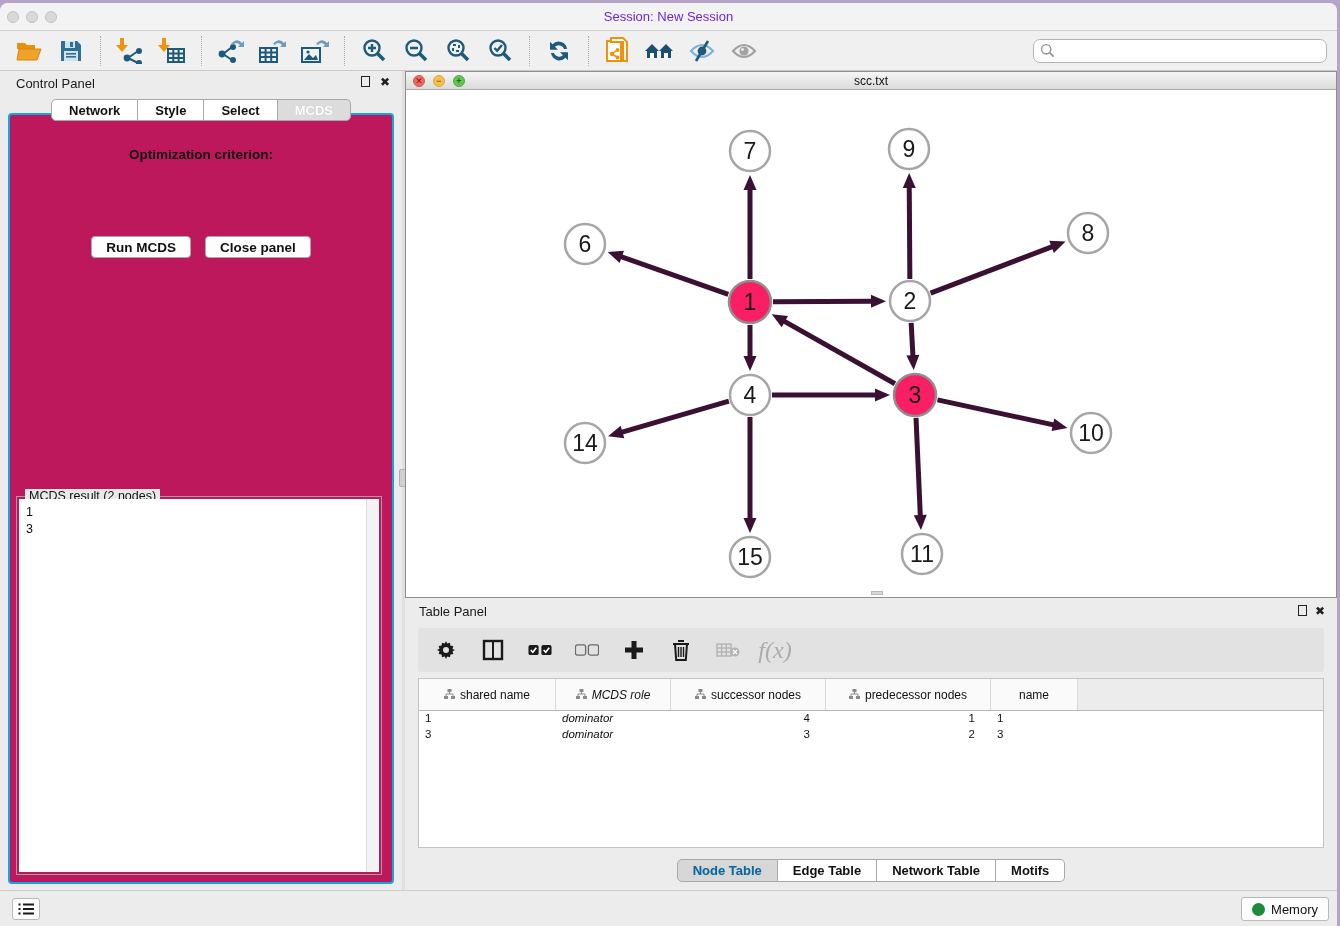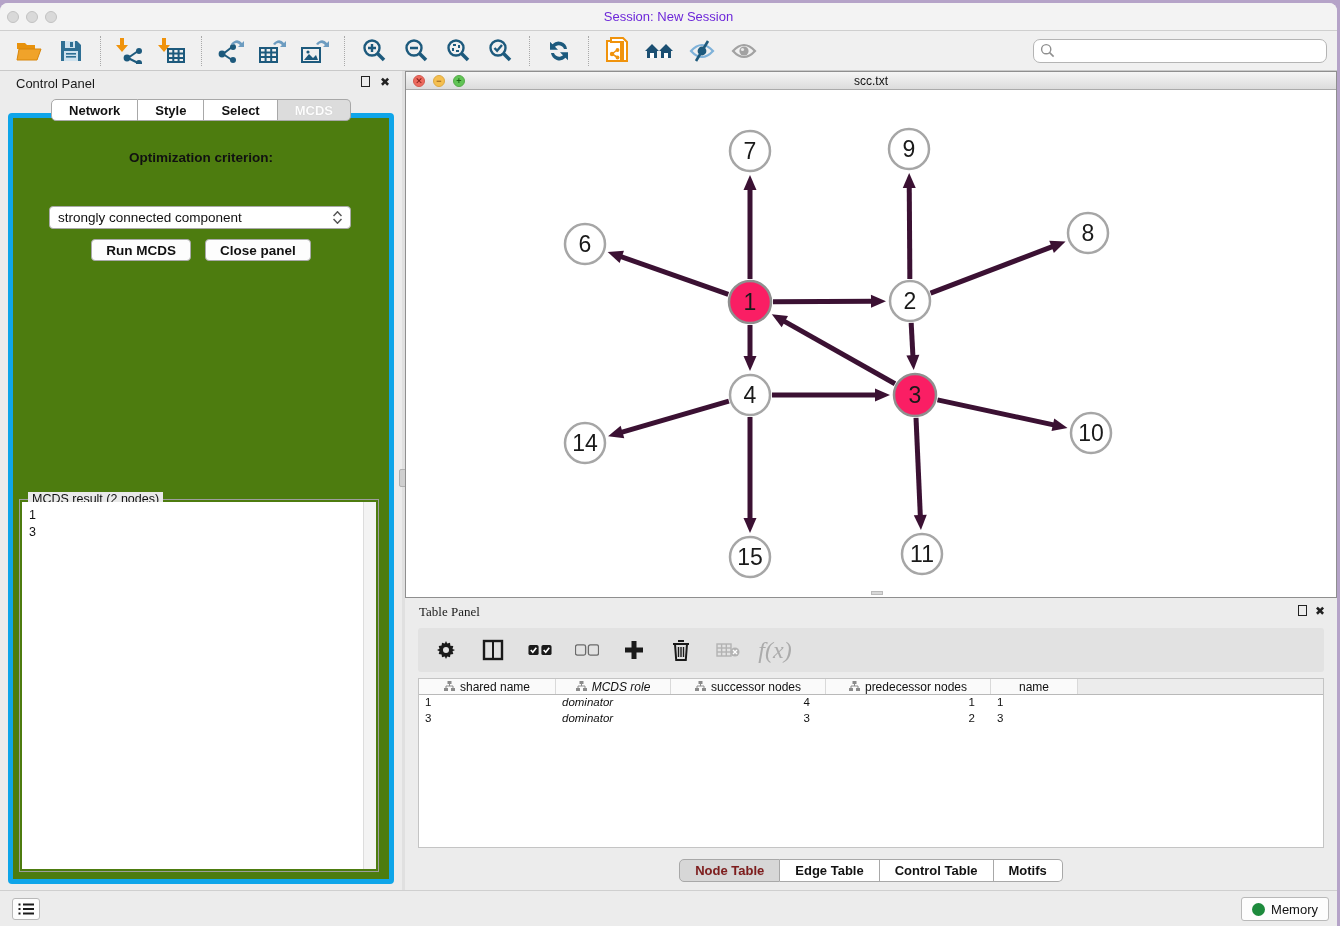--- a/index.html
+++ b/index.html
@@ -34,21 +34,21 @@
   .cp-header .panel-float { right:32px; }
   .cp-header .panel-close { right:12px; font-weight:bold; }
   .float-box { display:inline-block; width:9px; height:11px; border:1.5px solid #222; }
 
   .cp-tabs { position:absolute; top:28px; left:0; width:100%; display:flex; justify-content:center; z-index:2; }
   .cp-tab { height:22px; padding:0 17px; background:#fff; border:1px solid #a8a8a8; border-left:none; font-size:13px; font-weight:bold; color:#111; display:flex; align-items:center; }
   .cp-tab:first-child { border-left:1px solid #a8a8a8; border-radius:5px 0 0 5px; }
   .cp-tab:last-child { border-radius:0 5px 5px 0; }
   .cp-tab.active { background:#dcdcdc; color:#fdfdfd; text-shadow:0 0 1px #bbb; }
 
-  .cp-body { position:absolute; top:42px; left:8px; right:8px; bottom:6px; background:#4d7c0f; border:5px solid #0ea5e9; border-radius:4px; }
+  .cp-body { position:absolute; top:42px; left:8px; right:8px; bottom:6px; background:#be185d; border:2px solid #0ea5e9; border-radius:4px; }
   .opt-label { margin-top:32px; text-align:center; font-size:13.5px; font-weight:bold; color:#111; }
   .opt-select { position:absolute; left:36px; right:38px; top:88px; height:23px; background:#fff; border:1px solid #a9a9a9; border-radius:4px; display:flex; align-items:center; padding:0 8px; font-size:13.5px; color:#111; }
   .opt-select .stepper { margin-left:auto; display:flex; flex-direction:column; gap:1px; }
   .cp-buttons { position:absolute; top:121px; left:0; width:100%; display:flex; justify-content:center; gap:14px; }
   .cp-btn { height:22px; padding:0 14px; background:#fdfdfd; border:1px solid #a9a9a9; border-radius:4px; font-size:13.5px; font-weight:bold; color:#111; display:flex; align-items:center; }
 
   .mcds-result { position:absolute; left:6px; right:10px; top:381px; bottom:7px; border:1px solid #9e9e9e; }
   .mcds-legend { position:absolute; top:-8px; left:8px; background:#e9e9e9; padding:0 4px; font-size:12.5px; color:#111; }
   .mcds-text { position:absolute; inset:2px; background:#fff; font-size:12.5px; color:#111; padding:5px 7px; line-height:17px; white-space:pre-line; }
   .mcds-scroll { position:absolute; top:2px; right:2px; bottom:2px; width:13px; background:#f3f3f3; border-left:1px solid #ddd; }
@@ -57,42 +57,42 @@
   .nw-titlebar { position:absolute; top:0; left:0; right:0; height:18px; background:linear-gradient(#f5f5f5,#dcdcdc); border-bottom:1px solid #aaa; }
   .nw-title { position:absolute; left:0; right:0; top:2px; text-align:center; font-size:12px; color:#111; }
   .nw-dot { position:absolute; top:3px; width:12px; height:12px; border-radius:50%; display:flex; align-items:center; justify-content:center; font-size:9px; font-weight:bold; line-height:10px; }
   .nw-close { left:7px;  background:#ed6a5e; border:1px solid #d3594e; color:#7e1a12; }
   .nw-min   { left:27px; background:#f5bf4f; border:1px solid #dda940; color:#96621a; }
   .nw-max   { left:47px; background:#61c455; border:1px solid #54ab48; color:#1f6b16; }
   .nw-canvas { position:absolute; top:19px; left:0; right:0; bottom:0; background:#fff; }
   .nw-grip { position:absolute; bottom:2px; left:50%; width:12px; height:4px; background:#d8d8d8; border:1px solid #bbb; }
 
   
-  .tp-header { position:relative; height:26px;font-family:Liberation Serif, serif; }
+  .tp-header { position:relative; height:26px; }
   .tp-header .tp-title { position:absolute; left:14px; top:6px; font-size:13px; color:#1a1a1a; }
   .tp-header .panel-float { right:30px; top:7px; }
   .tp-header .panel-close { right:12px; top:7px; }
   .tp-toolbar { position:absolute; top:30px; left:13px; right:13px; height:44px; background:#e2e2e2; border-radius:3px; display:flex; align-items:center; padding-left:16px; gap:23px; }
   .tp-tool { display:flex; align-items:center; justify-content:center; width:24px; height:24px; }
   .fx-label { font-family:"Liberation Serif","DejaVu Serif",serif; font-style:italic; font-size:24px; color:#ababab; }
 
   .tp-table { position:absolute; top:80px; left:13px; right:13px; height:170px; background:#fff; border:1px solid #c4c4c4; }
-  .tp-thead { display:flex; height:16px; background:#fafafa; border-bottom:1px solid #b9b9b9; }
+  .tp-thead { display:flex; height:32px; background:#fafafa; border-bottom:1px solid #b9b9b9; }
   .tp-th { display:flex; align-items:center; justify-content:center; gap:5px; font-size:12px; color:#111; border-right:1px solid #d9d9d9; }
   .tp-th-filler { flex:1; background:#ececec; }
   .tp-row { display:flex; height:16px; font-size:11.5px; color:#111; }
   .tp-td { padding:1px 6px; overflow:hidden; white-space:nowrap; }
   .num { text-align:right; padding-right:16px; }
   .c1{width:137px;} .c2{width:115px;font-style:italic;} .c3{width:155px;} .c4{width:165px;} .c5{width:87px;}
 
   .tp-tabs { position:absolute; bottom:8px; left:0; width:100%; display:flex; justify-content:center; }
   .tp-tab { height:23px; padding:0 15px; background:#fff; border:1px solid #a8a8a8; border-left:none; font-size:13px; font-weight:bold; color:#111; display:flex; align-items:center; }
   .tp-tab:first-child { border-left:1px solid #a8a8a8; border-radius:5px 0 0 5px; }
   .tp-tab:last-child { border-radius:0 5px 5px 0; }
-  .tp-tab.active { background:#d7d7d7; color:#7f1d1d; text-shadow:0 0 1px #bbb; }
+  .tp-tab.active { background:#d7d7d7; color:#0369a1; text-shadow:0 0 1px #bbb; }
 
   
   .sb-left-btn { position:absolute; left:12px; top:7px; width:28px; height:22px; background:#fdfdfd; border:1px solid #b9b9b9; border-radius:3px; display:flex; align-items:center; justify-content:center; }
   .sb-memory { position:absolute; right:8px; top:6px; height:24px; padding:0 10px; background:#fdfdfd; border:1px solid #b9b9b9; border-radius:3px; display:flex; align-items:center; gap:6px; font-size:13px; color:#111; }
   .mem-dot { width:13px; height:13px; border-radius:50%; background:#1d8a3c; }
 
   .sort-icon { display:inline-block; }
 </style>
 </head>
 <body>
@@ -270,31 +270,20 @@
       <span class="panel-close">✖</span>
     </div>
     <div class="cp-tabs">
       <span class="cp-tab">Network</span>
       <span class="cp-tab">Style</span>
       <span class="cp-tab">Select</span>
       <span class="cp-tab active">MCDS</span>
     </div>
     <div class="cp-body">
       <div class="opt-label">Optimization criterion:</div>
-      <div class="opt-select">
-        <span>strongly connected component</span>
-        <span class="stepper">
-          <svg width="9" height="6" viewBox="0 0 9 6">
-              <path d="M0.5 5 L4.5 0.8 L8.5 5" fill="none" stroke="#555" stroke-width="1.5"></path>
-            </svg>
-          <svg width="9" height="6" viewBox="0 0 9 6">
-              <path d="M0.5 1 L4.5 5.2 L8.5 1" fill="none" stroke="#555" stroke-width="1.5"></path>
-            </svg>
-        </span>
-      </div>
       <div class="cp-buttons">
         <span class="cp-btn">Run MCDS</span>
         <span class="cp-btn">Close panel</span>
       </div>
       <div class="mcds-result">
         <span class="mcds-legend">MCDS result (2 nodes)</span>
         <div class="mcds-text">1
 3</div>
         <div class="mcds-scroll"></div>
       </div>
@@ -511,21 +500,21 @@
         <span class="tp-td c2">dominator</span>
         <span class="tp-td c3 num">3</span>
         <span class="tp-td c4 num">2</span>
         <span class="tp-td c5">3</span>
       </div>
     </div>
 
     <div class="tp-tabs">
       <span class="tp-tab active">Node Table</span>
       <span class="tp-tab">Edge Table</span>
-      <span class="tp-tab">Control Table</span>
+      <span class="tp-tab">Network Table</span>
       <span class="tp-tab">Motifs</span>
     </div>
   </div>
 
   <div class="statusbar">
     <span class="sb-left-btn">
       <svg width="16" height="14" viewBox="0 0 16 14">
           <g stroke="#1a1a1a" stroke-width="2">
             <line x1="5" y1="2.5" x2="16" y2="2.5"></line>
             <line x1="5" y1="7" x2="16" y2="7"></line>

